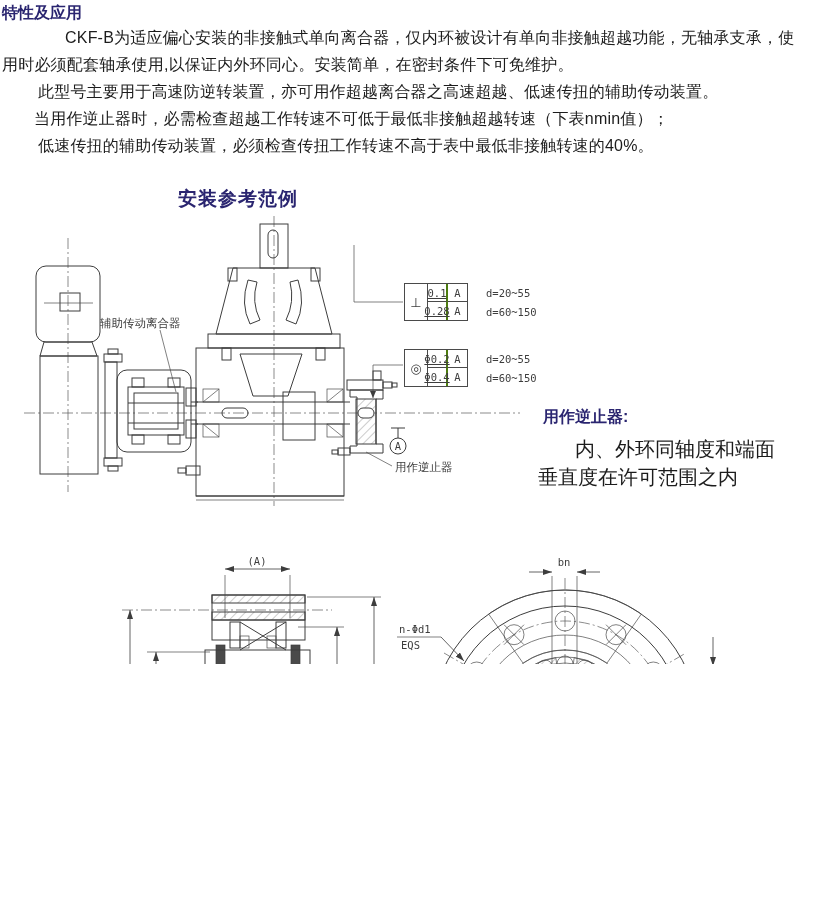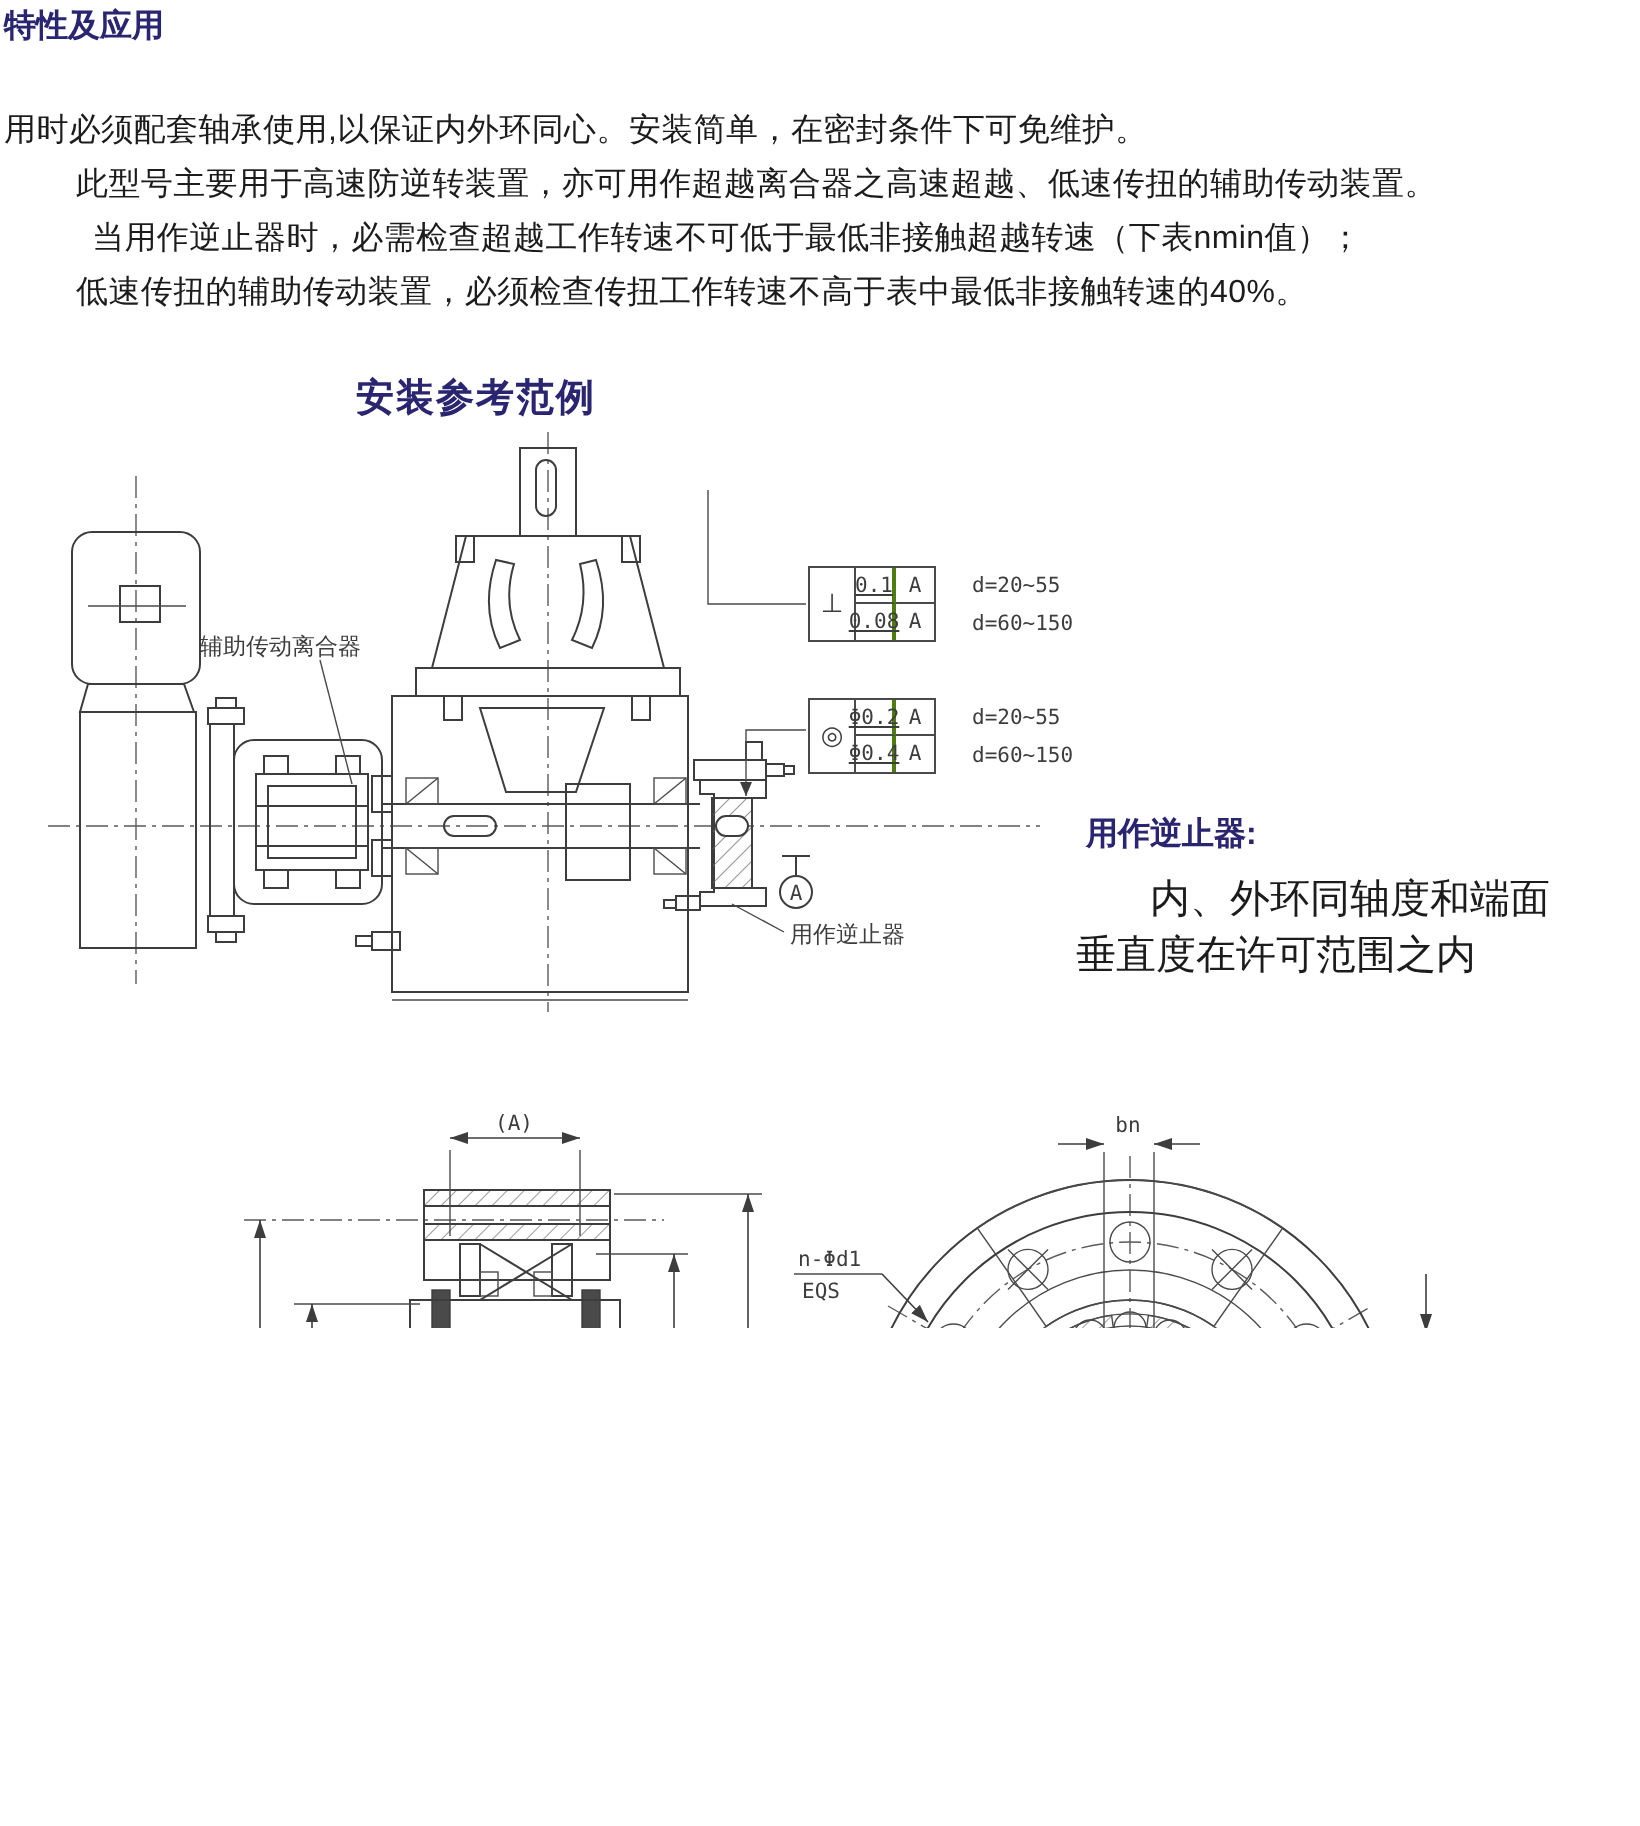--- a/index.html
+++ b/index.html
@@ -33,37 +33,38 @@
   .bb{border-bottom:1px solid #4a4a4a;}
   .tranges{margin-left:18px;display:flex;flex-direction:column;justify-content:space-around;}
   .bottom-rule{position:absolute;left:0;top:907px;width:820px;height:2px;background:#c9c9c9;}
 </style>
 </head>
 <body>
 
 <div id="page">
 
   <div class="abs title" style="left:2px;top:3px">特性及应用</div>
+  <div class="abs body-line" style="left:65px;top:28px">CKF-B为适应偏心安装的非接触式单向离合器，仅内环被设计有单向非接触超越功能，无轴承支承，使</div>
   <div class="abs body-line" style="left:2px;top:55px">用时必须配套轴承使用,以保证内外环同心。安装简单，在密封条件下可免维护。</div>
   <div class="abs body-line" style="left:38px;top:82px">此型号主要用于高速防逆转装置，亦可用作超越离合器之高速超越、低速传扭的辅助传动装置。</div>
-  <div class="abs body-line" style="left:46px;top:109px">当用作逆止器时，必需检查超越工作转速不可低于最低非接触超越转速（下表nmin值）；</div>
+  <div class="abs body-line" style="left:34px;top:109px">当用作逆止器时，必需检查超越工作转速不可低于最低非接触超越转速（下表nmin值）；</div>
   <div class="abs body-line" style="left:38px;top:136px">低速传扭的辅助传动装置，必须检查传扭工作转速不高于表中最低非接触转速的40%。</div>
 
   <div class="abs h-cn" style="left:178px;top:186px">安装参考范例</div>
 
   <div class="abs req-t" style="left:543px;top:407px">用作逆止器:</div>
   <div class="abs req-l" style="left:575px;top:436px">内、外环同轴度和端面</div>
   <div class="abs req-l" style="left:538px;top:464px">垂直度在许可范围之内</div>
 
   <div class="tol" style="left:404px;top:283px">
     <div class="tgrid">
       <div class="tsym">⊥</div>
       <div class="tc br bb">0.1</div>
       <div class="tc bb">A</div>
-      <div class="tc br">0.08</div>
+      <div class="tc br">0.28</div>
       <div class="tc">A</div>
     </div>
     <div class="tranges">
       <div>d=20~55</div>
       <div>d=60~150</div>
     </div>
   </div>
 
   <div class="tol" style="left:404px;top:349px">
     <div class="tgrid">

